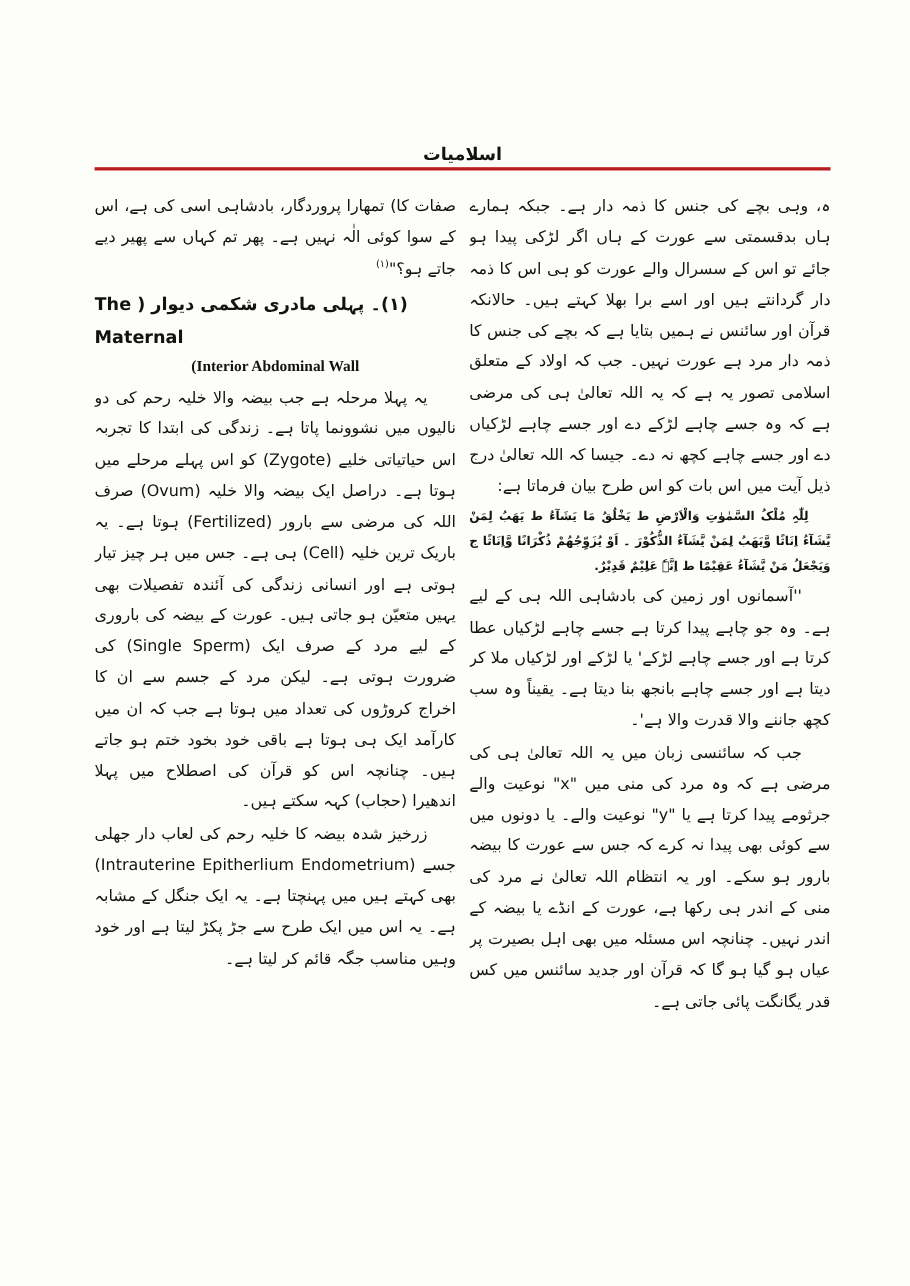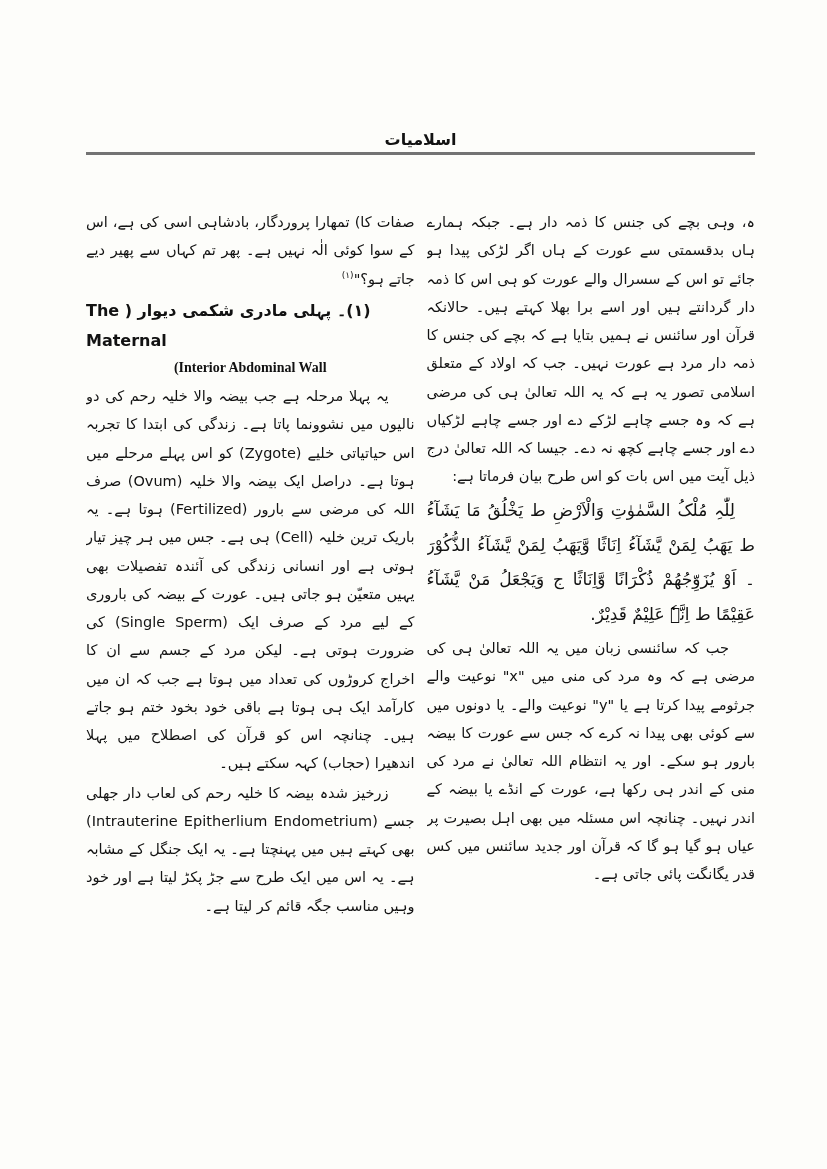--- a/index.html
+++ b/index.html
@@ -7,39 +7,39 @@
     width:827px;height:1169px;
     background:#fdfdfa;
     font-family:"DejaVu Sans", sans-serif;
     color:#121212;
     overflow:hidden;
   }
   .page{position:relative;width:827px;height:1169px;background:#fdfdfa;}
   .masthead{
     position:absolute;top:130px;left:86px;right:72px;
     text-align:center;
-    border-bottom:3px solid #737373;
+    border-bottom:3px solid #b91c1c;
     padding-bottom:3px;
   }
   .masthead-title{
     font-weight:bold;font-size:16px;letter-spacing:1px;direction:rtl;
   }
   .columns{
     position:absolute;top:174px;left:86px;right:72px;height:808px;
-    display:flex;gap:12px;overflow:hidden;margin-top:34px;
+    display:flex;gap:12px;overflow:hidden;
   }
   .col{
     flex:1 1 0;direction:rtl;text-align:justify;
     font-size:14.5px;line-height:1.95;overflow:hidden;
   }
   .para{margin:0 0 1px 0;}
   .indent{text-indent:26px;}
   .verse{
-    margin:2px 0;font-weight:normal;text-indent:20px;
-    font-size:17px;line-height:2.05;
+    margin:2px 0;font-weight:bold;text-indent:20px;
+    font-size:11px;line-height:2.05;
   }
   .heading-ur{
     text-align:left;font-weight:bold;font-size:16px;
     margin:3px 0 0 0;line-height:1.9;
   }
   .heading-en{
     text-align:center;font-weight:bold;font-size:14px;
     font-family:"Liberation Serif", serif;direction:ltr;
     margin:0 0 3px 0;line-height:1.6;
   }
@@ -71,20 +71,21 @@
       <div class="heading-ur">(۱)۔ پہلی مادری شکمی دیوار ( The Maternal</div>
       <div class="heading-en">(Interior Abdominal Wall</div>
       <p class="para indent">یہ پہلا مرحلہ ہے جب بیضہ والا خلیہ رحم کی دو نالیوں میں نشوونما پاتا ہے۔ زندگی کی ابتدا کا تجربہ اس حیاتیاتی خلیے (Zygote) کو اس پہلے مرحلے میں ہوتا ہے۔ دراصل ایک بیضہ والا خلیہ (Ovum) صرف اللہ کی مرضی سے بارور (Fertilized) ہوتا ہے۔ یہ باریک ترین خلیہ (Cell) ہی ہے۔ جس میں ہر چیز تیار ہوتی ہے اور انسانی زندگی کی آئندہ تفصیلات بھی یہیں متعیّن ہو جاتی ہیں۔ عورت کے بیضہ کی باروری کے لیے مرد کے صرف ایک (Single Sperm) کی ضرورت ہوتی ہے۔ لیکن مرد کے جسم سے ان کا اخراج کروڑوں کی تعداد میں ہوتا ہے جب کہ ان میں کارآمد ایک ہی ہوتا ہے باقی خود بخود ختم ہو جاتے ہیں۔ چنانچہ اس کو قرآن کی اصطلاح میں پہلا اندھیرا (حجاب) کہہ سکتے ہیں۔</p>
       <p class="para indent">زرخیز شدہ بیضہ کا خلیہ رحم کی لعاب دار جھلی جسے (Intrauterine Epitherlium Endometrium) بھی کہتے ہیں میں پہنچتا ہے۔ یہ ایک جنگل کے مشابہ ہے۔ یہ اس میں ایک طرح سے جڑ پکڑ لیتا ہے اور خود وہیں مناسب جگہ قائم کر لیتا ہے۔</p>
 
     </div>
 
     <div class="col">
       <p class="para">ہ، وہی بچے کی جنس کا ذمہ دار ہے۔ جبکہ ہمارے ہاں بدقسمتی سے عورت کے ہاں اگر لڑکی پیدا ہو جائے تو اس کے سسرال والے عورت کو ہی اس کا ذمہ دار گردانتے ہیں اور اسے برا بھلا کہتے ہیں۔ حالانکہ قرآن اور سائنس نے ہمیں بتایا ہے کہ بچے کی جنس کا ذمہ دار مرد ہے عورت نہیں۔ جب کہ اولاد کے متعلق اسلامی تصور یہ ہے کہ یہ اللہ تعالیٰ ہی کی مرضی ہے کہ وہ جسے چاہے لڑکے دے اور جسے چاہے لڑکیاں دے اور جسے چاہے کچھ نہ دے۔ جیسا کہ اللہ تعالیٰ درج ذیل آیت میں اس بات کو اس طرح بیان فرماتا ہے:</p>
       <p class="verse">لِلّٰہِ مُلْکُ السَّمٰوٰتِ وَالْاَرْضِ ط یَخْلُقُ مَا یَشَآءُ ط یَھَبُ لِمَنْ یَّشَآءُ اِنَاثًا وَّیَھَبُ لِمَنْ یَّشَآءُ الذُّکُوْرَ ۔ اَوْ یُزَوِّجُھُمْ ذُکْرَانًا وَّاِنَاثًا ج وَیَجْعَلُ مَنْ یَّشَآءُ عَقِیْمًا ط اِنَّہٗ عَلِیْمٌ قَدِیْرٌ.</p>
+      <p class="para indent">''آسمانوں اور زمین کی بادشاہی اللہ ہی کے لیے ہے۔ وہ جو چاہے پیدا کرتا ہے جسے چاہے لڑکیاں عطا کرتا ہے اور جسے چاہے لڑکے' یا لڑکے اور لڑکیاں ملا کر دیتا ہے اور جسے چاہے بانجھ بنا دیتا ہے۔ یقیناً وہ سب کچھ جاننے والا قدرت والا ہے'۔</p>
       <p class="para indent">جب کہ سائنسی زبان میں یہ اللہ تعالیٰ ہی کی مرضی ہے کہ وہ مرد کی منی میں "x" نوعیت والے جرثومے پیدا کرتا ہے یا "y" نوعیت والے۔ یا دونوں میں سے کوئی بھی پیدا نہ کرے کہ جس سے عورت کا بیضہ بارور ہو سکے۔ اور یہ انتظام اللہ تعالیٰ نے مرد کی منی کے اندر ہی رکھا ہے، عورت کے انڈے یا بیضہ کے اندر نہیں۔ چنانچہ اس مسئلہ میں بھی اہل بصیرت پر عیاں ہو گیا ہو گا کہ قرآن اور جدید سائنس میں کس قدر یگانگت پائی جاتی ہے۔</p>
 
     </div>
 
   </div>
 
 
 </div>
 
 </body></html>

